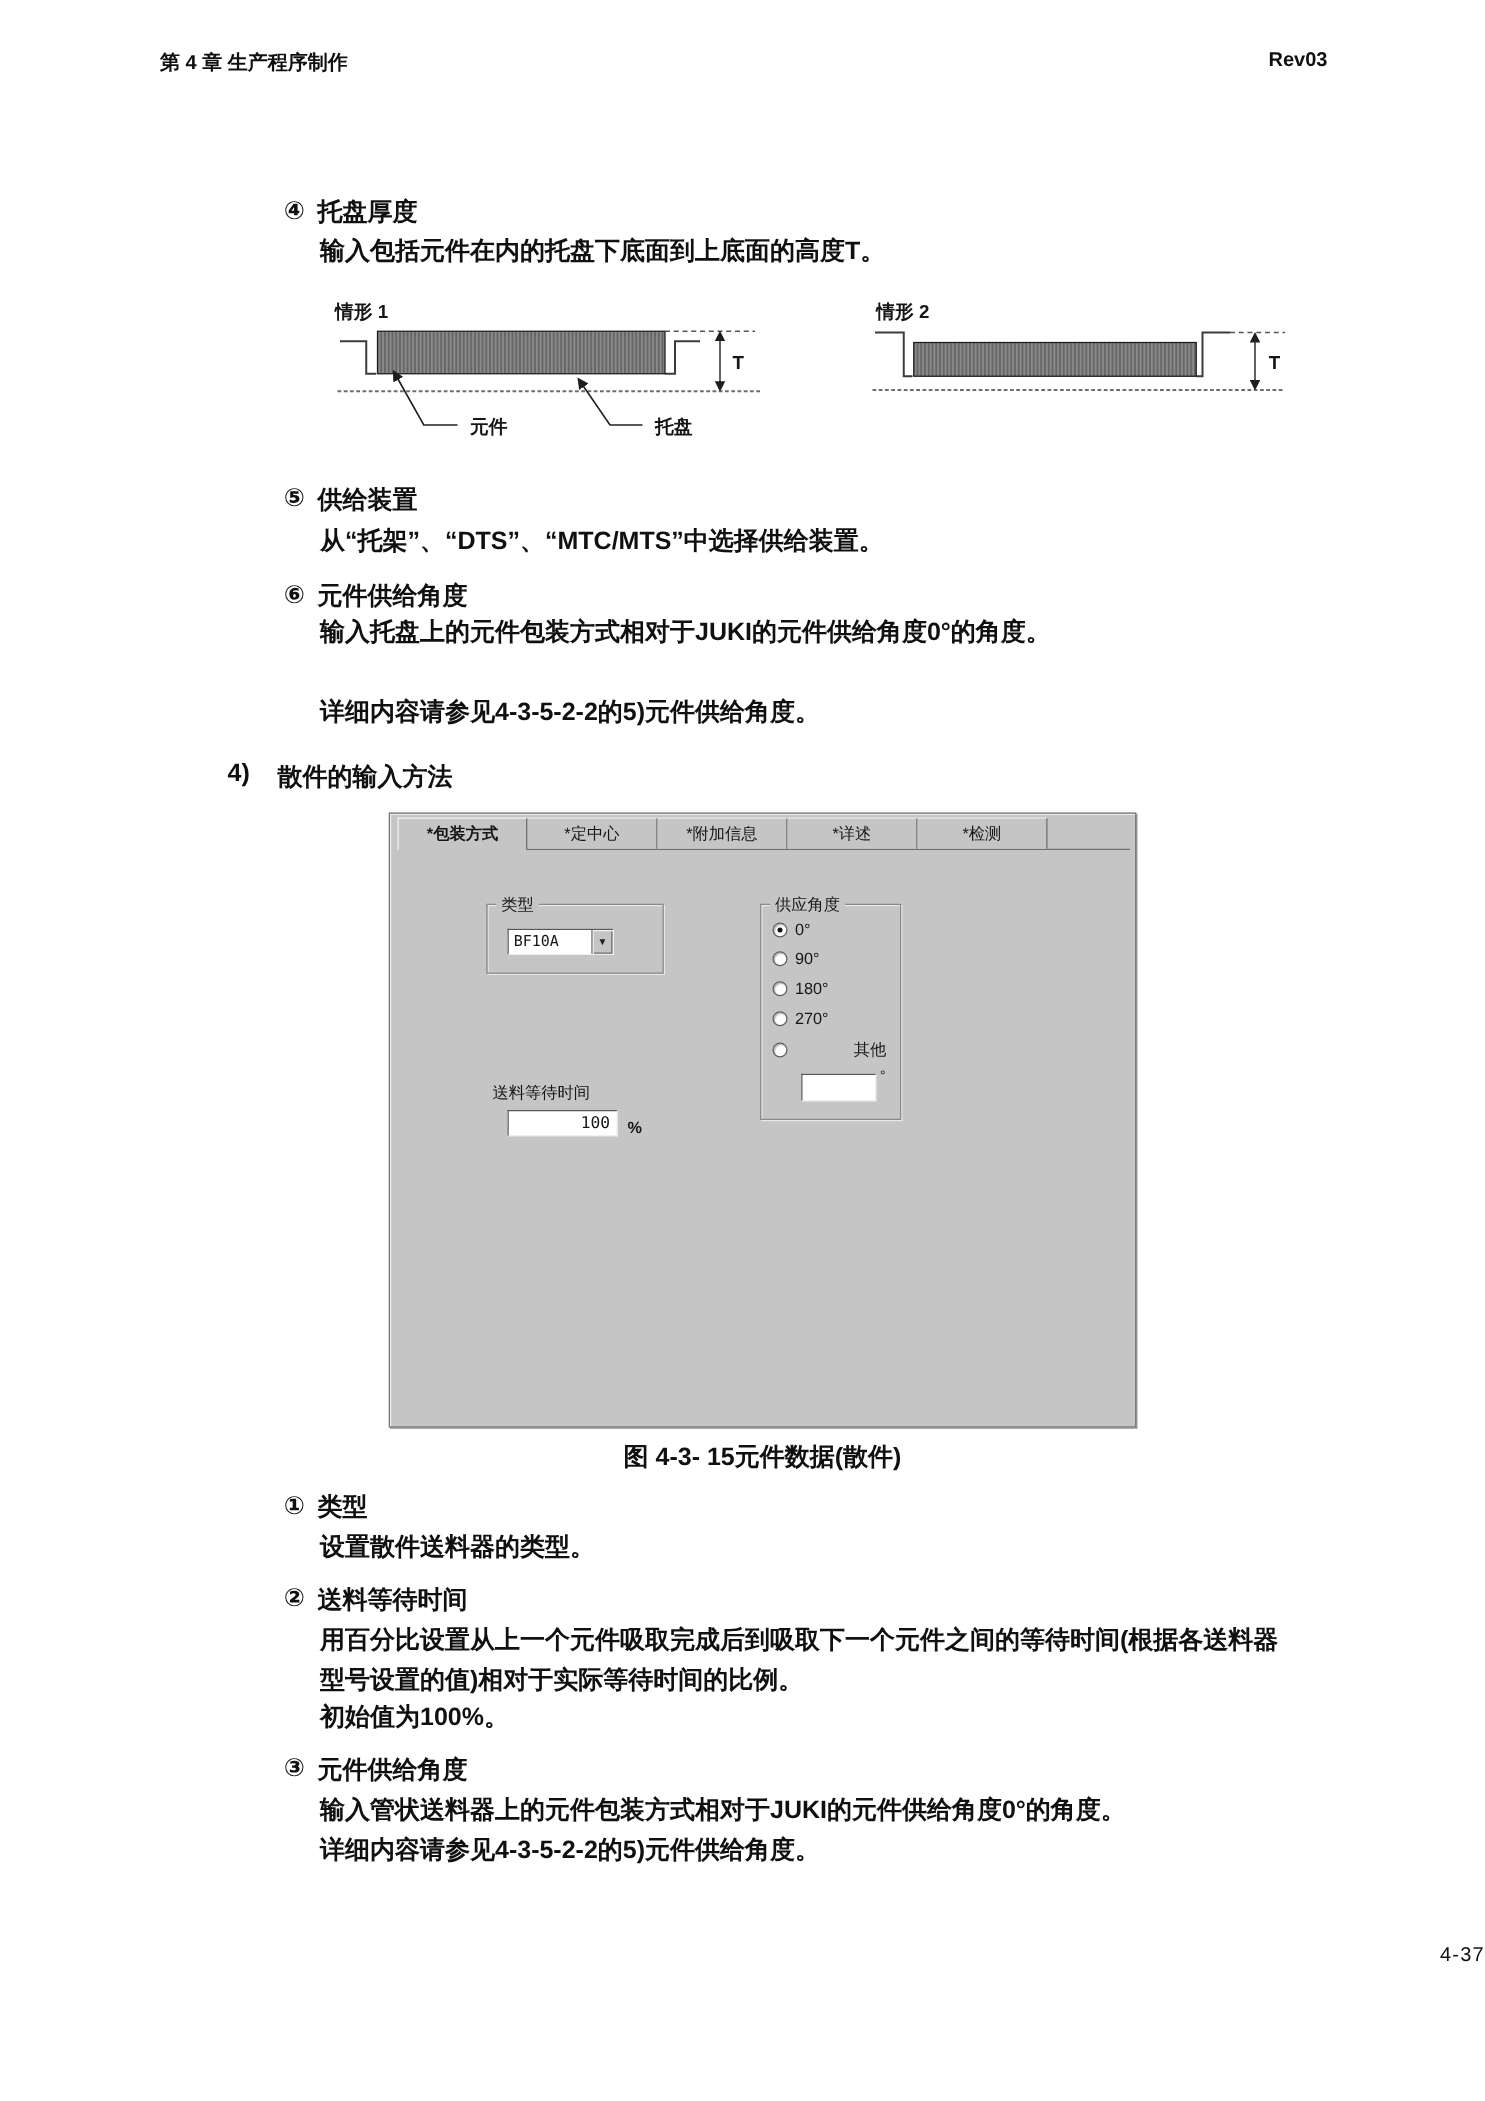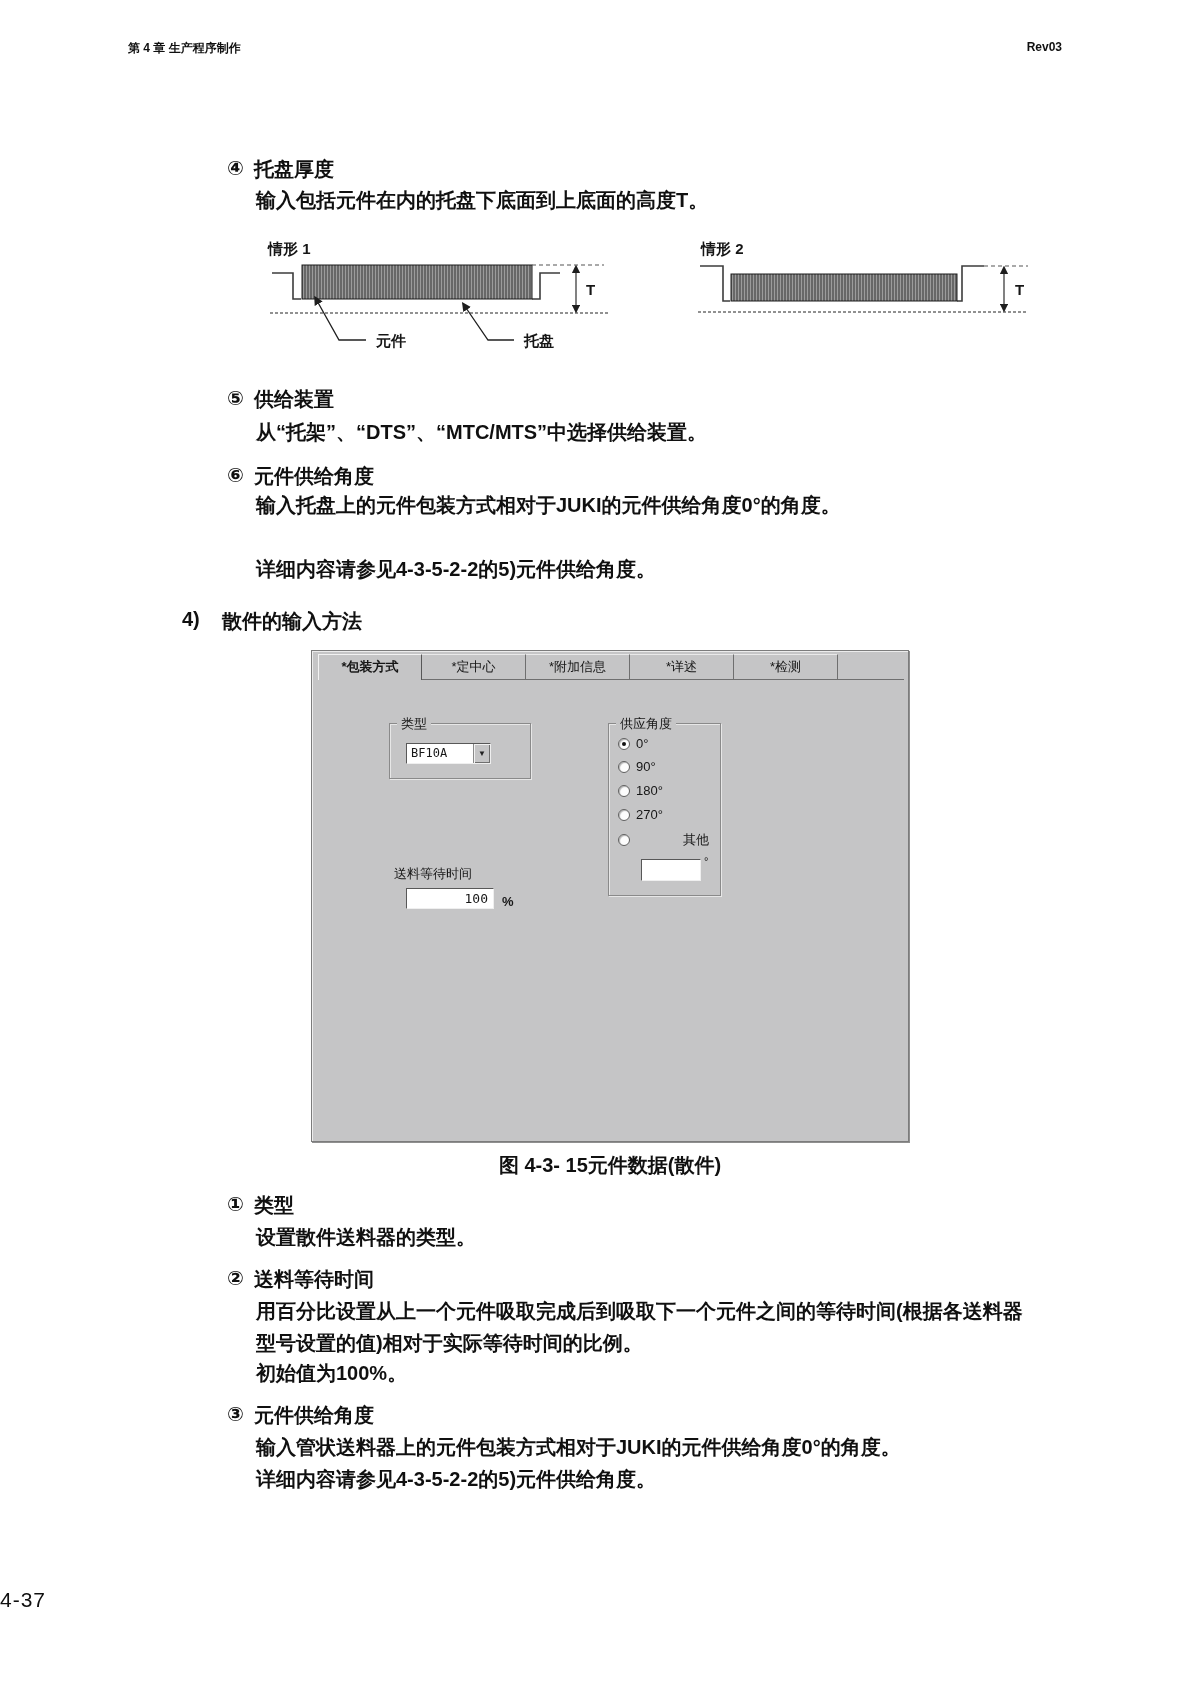--- a/index.html
+++ b/index.html
@@ -5,24 +5,24 @@
   * { margin:0; padding:0; box-sizing:border-box; }
   html,body { background:#9a9a9a; }
   .page {
     position:relative; width:1188px; height:1681px; margin:0 auto;
     background:#ffffff; overflow:hidden;
     font-family:"Liberation Sans","DejaVu Sans",sans-serif;
     color:#101010;
   }
   .abs { position:absolute; white-space:nowrap; }
   .doc  { font-weight:bold; font-size:20px; }
-  .hdr  { font-weight:bold; font-size:12px; }
+  .hdr  { font-weight:bold; font-size:16px; }
   .sub  { font-weight:bold; font-size:20px; }
   .cap  { font-weight:bold; font-size:20px; text-align:center; }
-  .ftr  { font-size:21px; text-align:left; letter-spacing:1px;margin-top:32px; }
+  .ftr  { font-size:16px; text-align:right; letter-spacing:1px; }
 
   
   .figsvg { position:absolute; left:236px; top:224px; }
   .figsvg text { font-family:"Liberation Sans","DejaVu Sans",sans-serif; font-weight:bold; font-size:15px; fill:#161616; }
   .tray   { stroke:#3c3c3c; stroke-width:1.6; fill:none; }
   .comp   { fill:url(#hatch); stroke:#1c1c1c; stroke-width:1; }
   .dash   { stroke:#555; stroke-width:1.2; stroke-dasharray:4 3; fill:none; }
   .dashln { stroke:#6e6e6e; stroke-width:1.5; stroke-dasharray:3 2; fill:none; }
   .dim    { stroke:#2e2e2e; stroke-width:1.2; }
   .leader { stroke:#202020; stroke-width:1.3; fill:none; }

